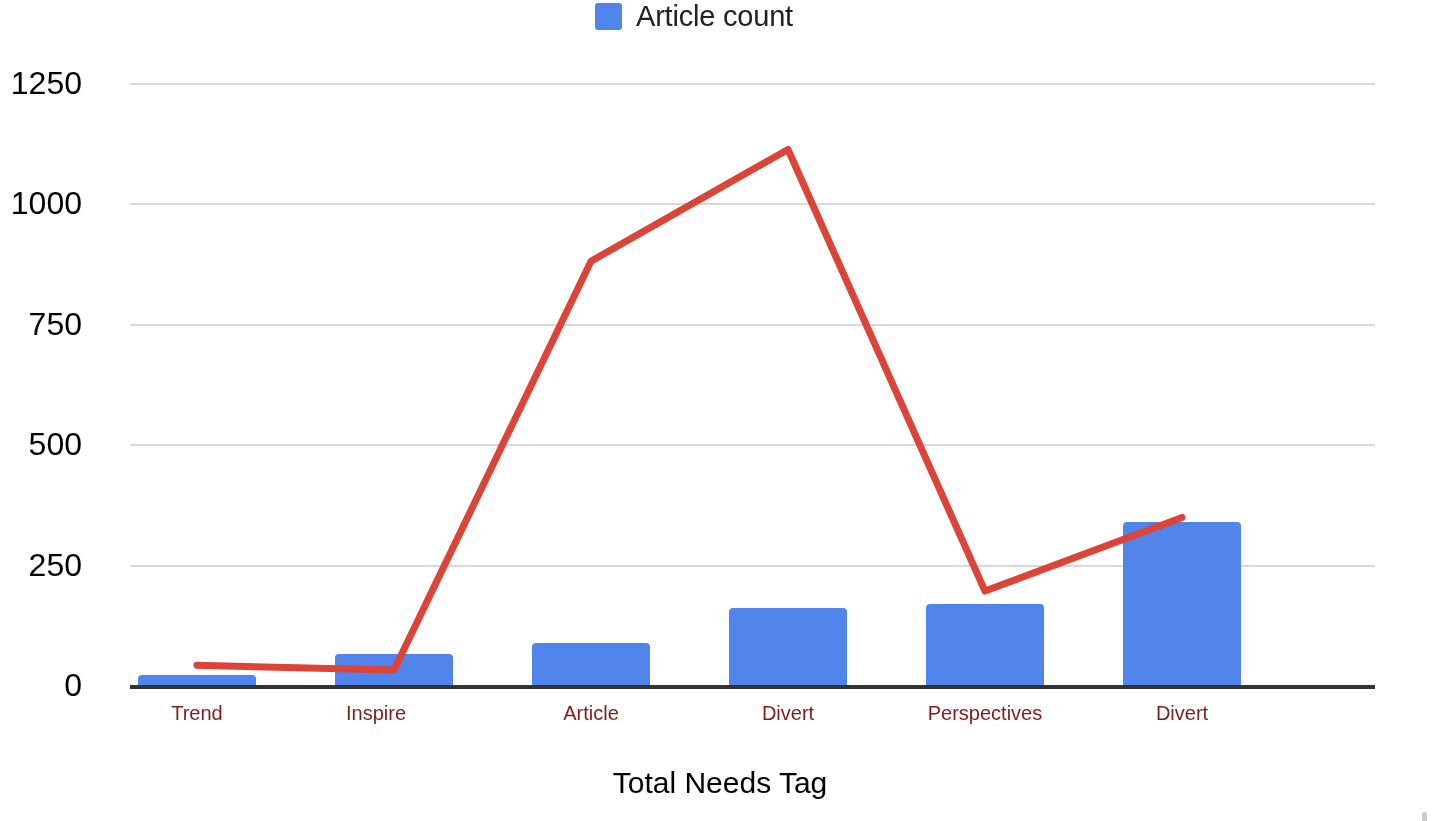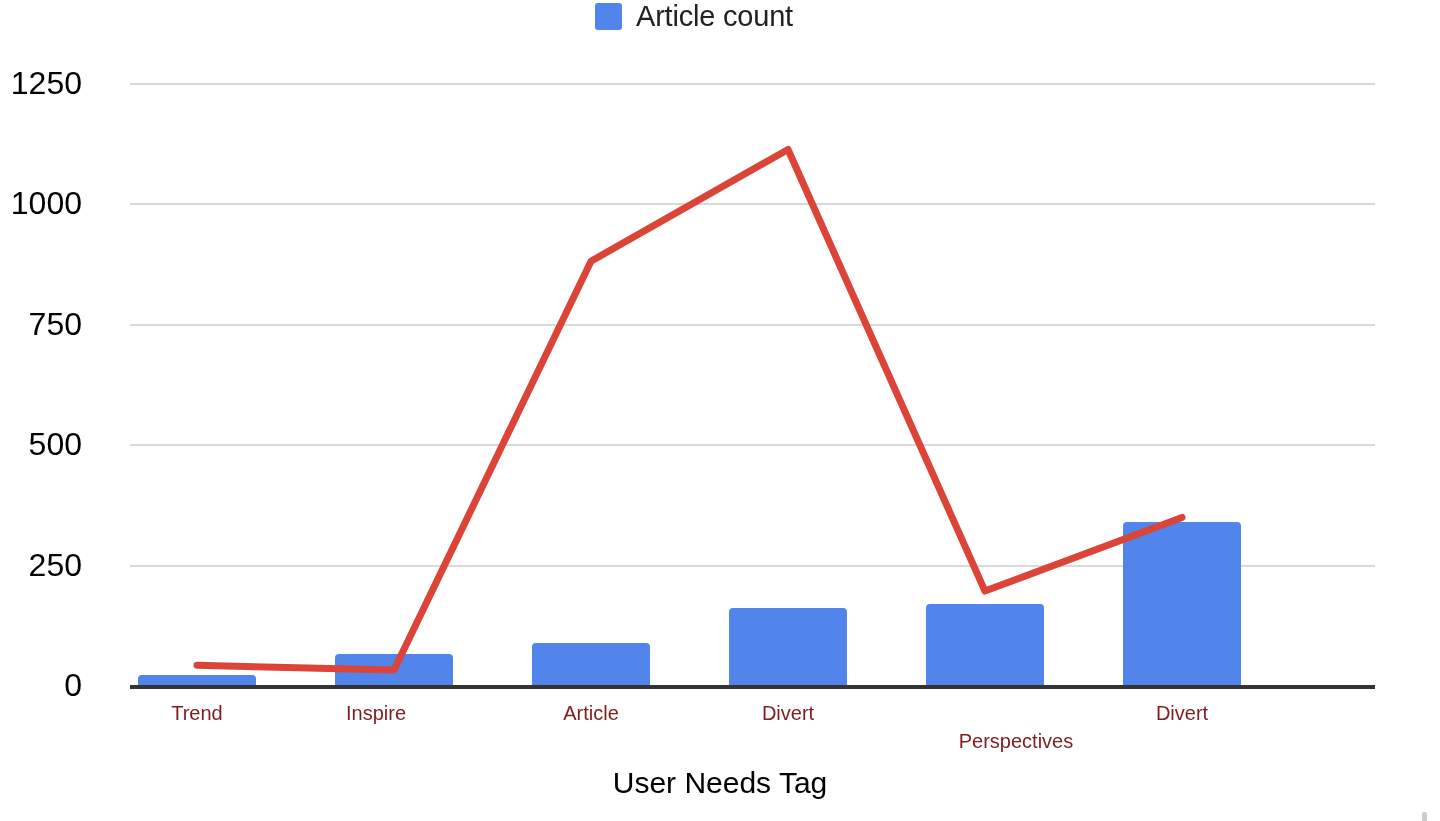--- a/index.html
+++ b/index.html
@@ -180,20 +180,20 @@
       <div class="y-tick-label" style="top: 444.2px;">500</div>
       <div class="y-tick-label" style="top: 323.8px;">750</div>
       <div class="y-tick-label" style="top: 203.4px;">1000</div>
       <div class="y-tick-label" style="top: 83px;">1250</div>
     </div>
   <div id="x-tick-labels">
       <div class="x-tick-label" style="left: 197px;">Trend</div>
       <div class="x-tick-label" style="left: 376px;">Inspire</div>
       <div class="x-tick-label" style="left: 591px;">Article</div>
       <div class="x-tick-label" style="left: 788px;">Divert</div>
-      <div class="x-tick-label" style="left: 1016px; margin-top: 28px;">Perspectives</div>
+      <div class="x-tick-label" style="left: 985px;">Perspectives</div>
       <div class="x-tick-label" style="left: 1182px;">Divert</div>
     </div>
 
-  <div id="x-axis-title">User Needs Tag</div>
+  <div id="x-axis-title">Total Needs Tag</div>
 
   <div id="scroll-nub"></div>
 </div>
 
 </body></html>

